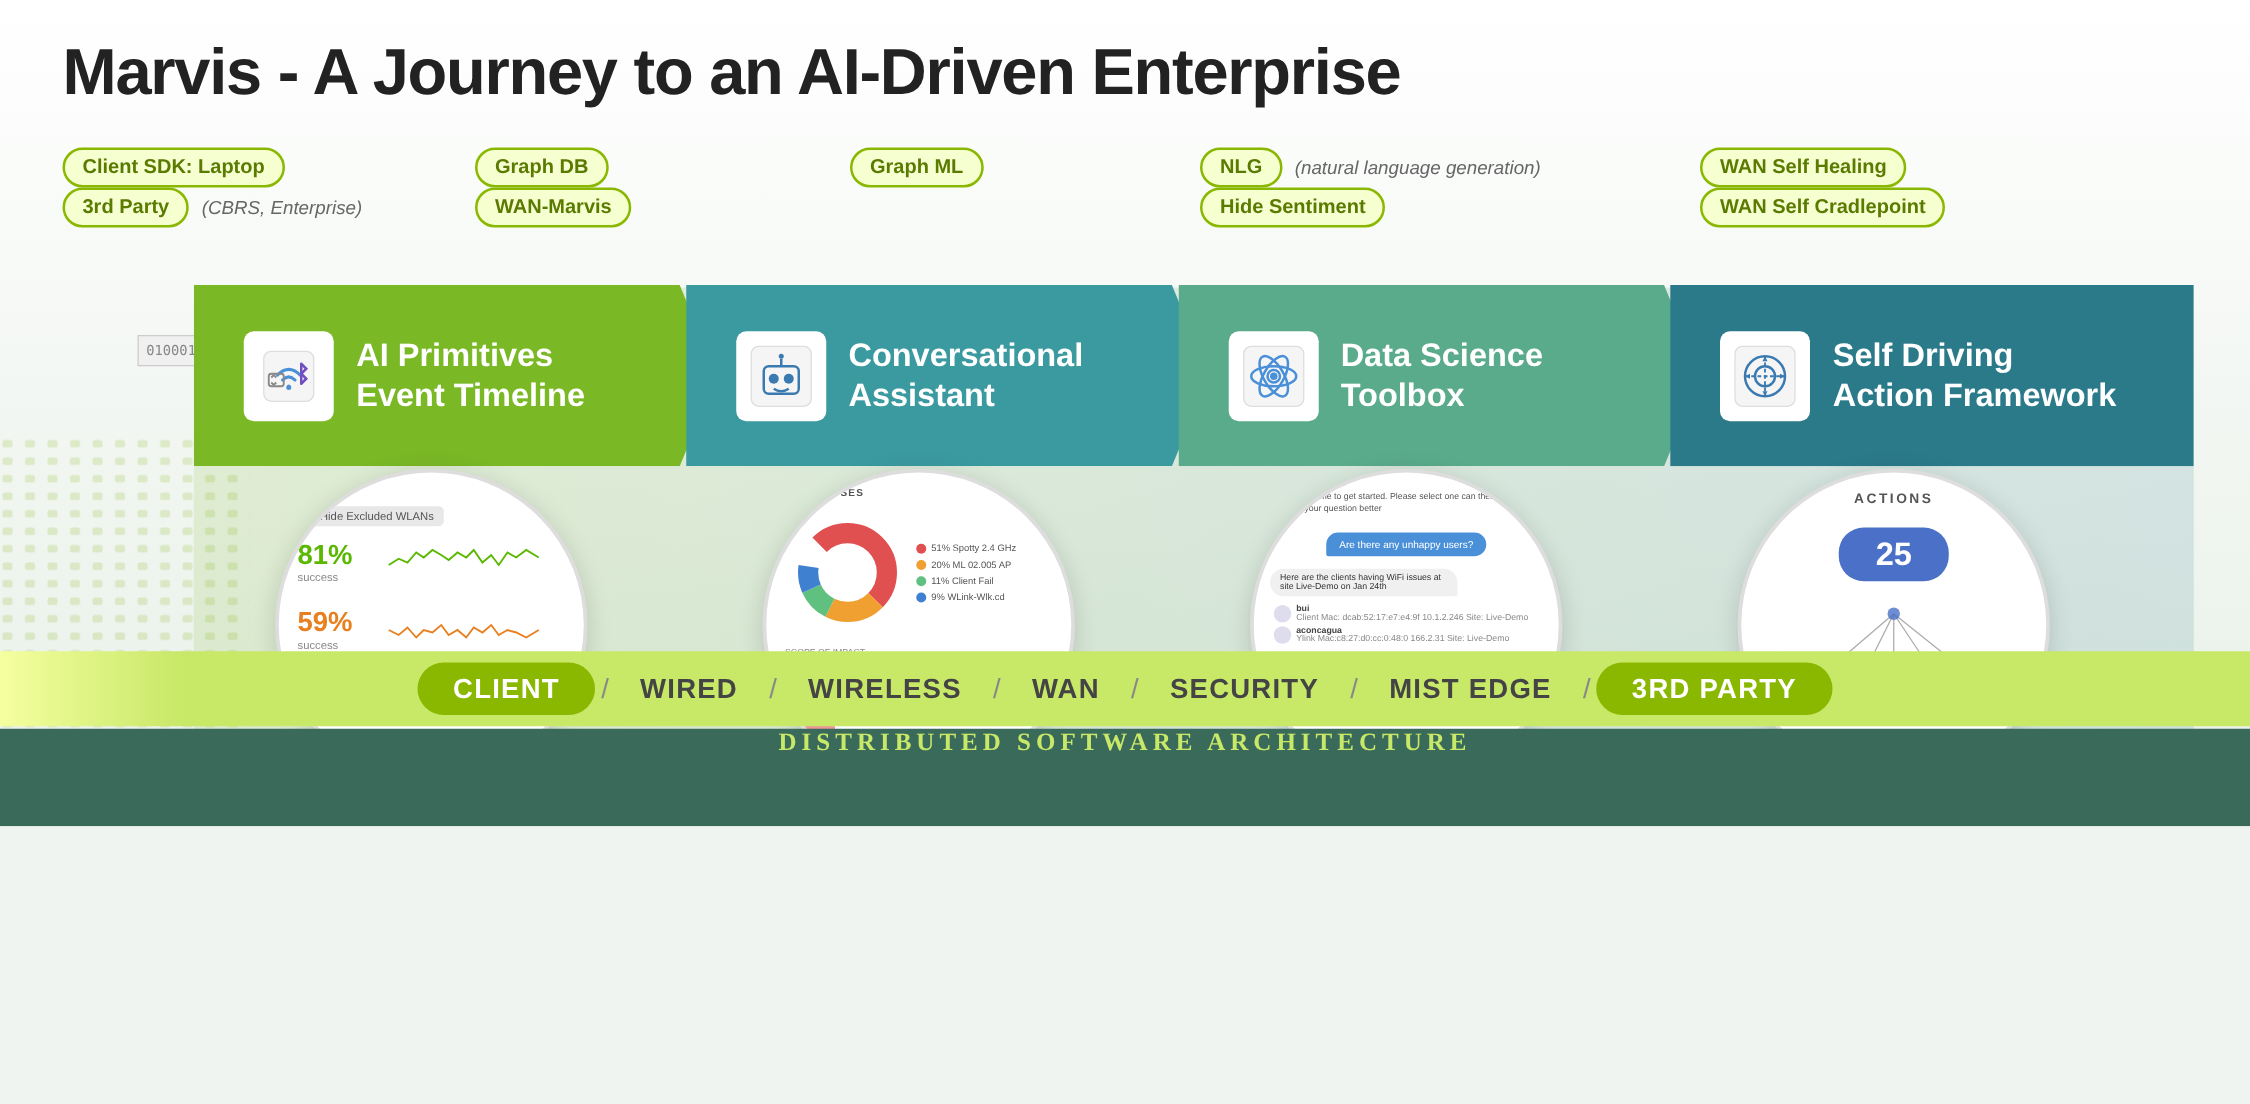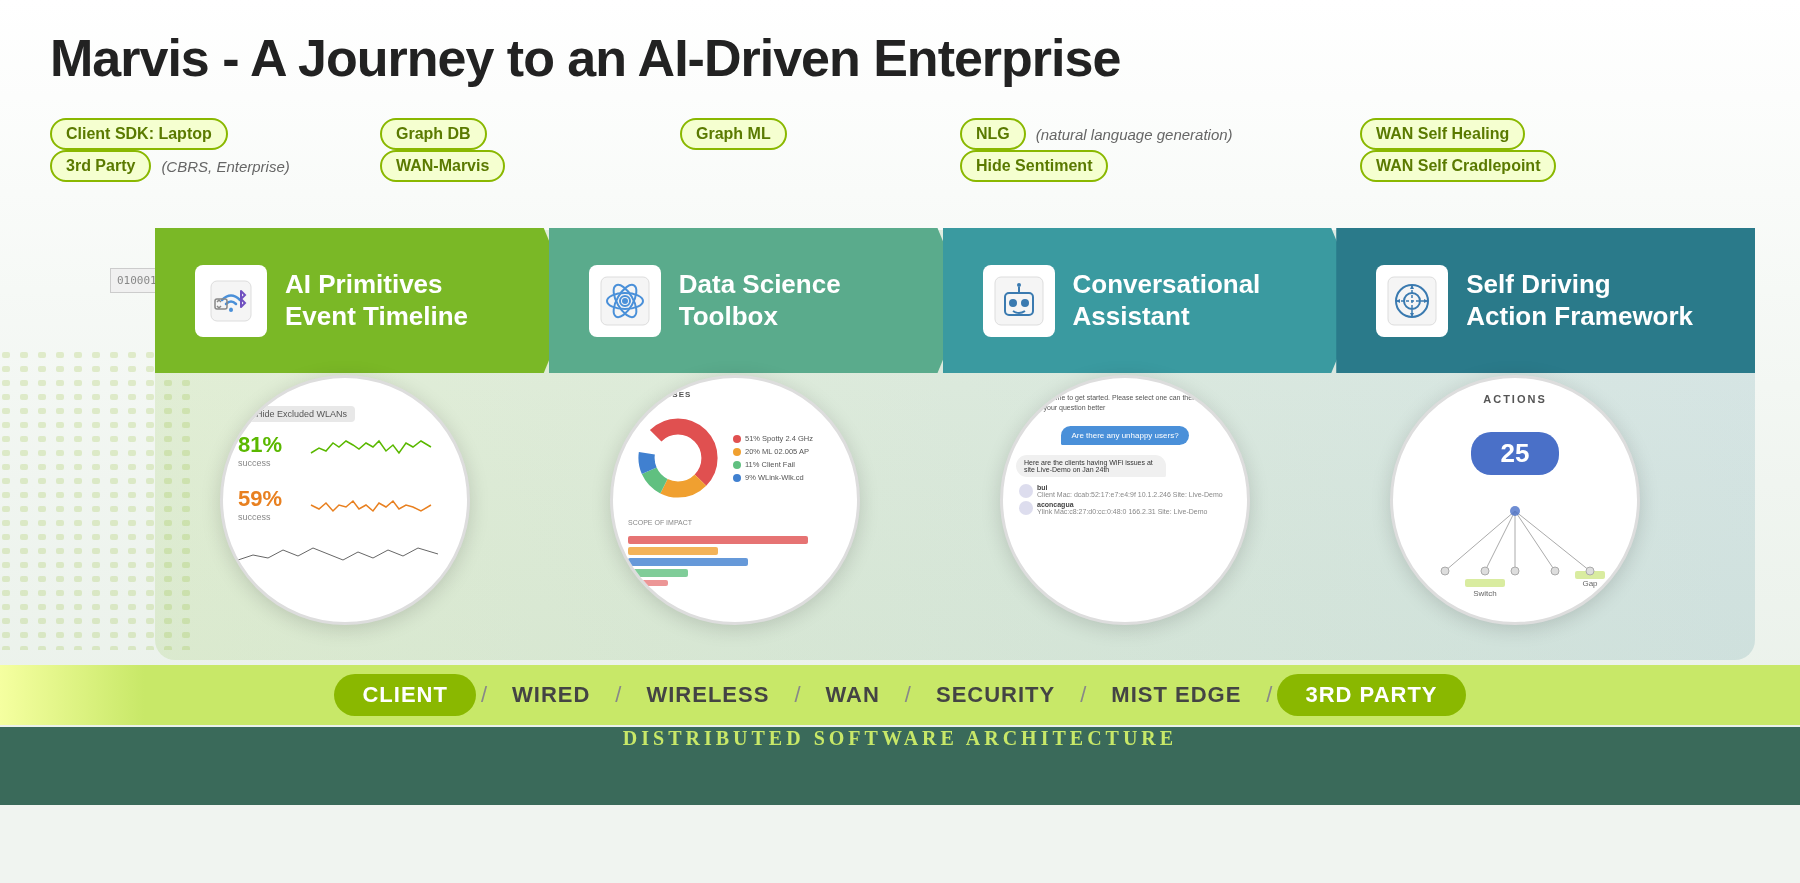--- a/index.html
+++ b/index.html
@@ -7,21 +7,21 @@
       font-family: 'Arial', sans-serif;
       background: #f0f4f0;
       width: 1800px;
       height: 883px;
       overflow: hidden;
       position: relative;
     }
 
     .page-container {
       width: 1800px;
-      height: 805px;
+      height: 661px;
       background: linear-gradient(180deg, #ffffff 0%, #f0f5f0 60%, #e8f0e8 100%);
       position: relative;
       overflow: hidden;
     }
 
     
     .main-title {
       position: absolute;
       top: 28px;
       left: 50px;
@@ -362,21 +362,21 @@
     }
 
     .actions-number {
       background: #4a70c8;
       color: white;
       border-radius: 20px;
       padding: 6px 30px;
       font-size: 26px;
       font-weight: 700;
       display: inline-block;
-      margin: 21px auto;
+      margin: 11px auto;
     }
 
     .actions-center {
       text-align: center;
     }
 
     .teal-gradient {
       position: absolute;
       top: 230px;
       left: 155px;
@@ -472,57 +472,57 @@
           <path d="M34 14 L34 30" stroke="#7050c0" stroke-width="2"></path>
 
           <rect x="8" y="22" width="12" height="10" rx="2" fill="none" stroke="#888" stroke-width="1.5"></rect>
           <path d="M10 25 L12 23 L14 25" stroke="#888" stroke-width="1.5" fill="none"></path>
           <path d="M10 29 L12 31 L14 29" stroke="#888" stroke-width="1.5" fill="none"></path>
         </svg>
       </div>
       <div class="segment-text">
         <span>AI Primitives</span><br>
         <span>Event Timeline</span>
+      </div>
+    </div>
+
+    <div class="banner-segment banner-segment-3">
+      <div class="segment-icon">
+        <svg width="52" height="52" viewBox="0 0 52 52" fill="none">
+          <rect x="2" y="2" width="48" height="48" rx="6" fill="#f5f5f5" stroke="#ddd" stroke-width="1"></rect>
+
+          <rect x="12" y="18" width="28" height="22" rx="4" fill="none" stroke="#3a7ab0" stroke-width="2"></rect>
+          <circle cx="20" cy="28" r="4" fill="#3a7ab0"></circle>
+          <circle cx="32" cy="28" r="4" fill="#3a7ab0"></circle>
+          <path d="M20 36 Q26 40 32 36" stroke="#3a7ab0" stroke-width="2" fill="none"></path>
+
+          <line x1="26" y1="18" x2="26" y2="12" stroke="#3a7ab0" stroke-width="2"></line>
+          <circle cx="26" cy="10" r="2" fill="#3a7ab0"></circle>
+        </svg>
+      </div>
+      <div class="segment-text">
+        <span>Conversational</span><br>
+        <span>Assistant</span>
       </div>
     </div>
 
     <div class="banner-segment banner-segment-2">
       <div class="segment-icon">
         <svg width="52" height="52" viewBox="0 0 52 52" fill="none">
           <rect x="2" y="2" width="48" height="48" rx="6" fill="#f5f5f5" stroke="#ddd" stroke-width="1"></rect>
           <circle cx="26" cy="26" r="5" fill="none" stroke="#4a90d9" stroke-width="2"></circle>
           <ellipse cx="26" cy="26" rx="18" ry="8" fill="none" stroke="#4a90d9" stroke-width="2"></ellipse>
           <ellipse cx="26" cy="26" rx="18" ry="8" fill="none" stroke="#4a90d9" stroke-width="2" transform="rotate(60 26 26)"></ellipse>
           <ellipse cx="26" cy="26" rx="18" ry="8" fill="none" stroke="#4a90d9" stroke-width="2" transform="rotate(120 26 26)"></ellipse>
           <circle cx="26" cy="26" r="3" fill="#4a90d9"></circle>
         </svg>
       </div>
       <div class="segment-text">
         <span>Data Science</span><br>
         <span>Toolbox</span>
-      </div>
-    </div>
-
-    <div class="banner-segment banner-segment-3">
-      <div class="segment-icon">
-        <svg width="52" height="52" viewBox="0 0 52 52" fill="none">
-          <rect x="2" y="2" width="48" height="48" rx="6" fill="#f5f5f5" stroke="#ddd" stroke-width="1"></rect>
-
-          <rect x="12" y="18" width="28" height="22" rx="4" fill="none" stroke="#3a7ab0" stroke-width="2"></rect>
-          <circle cx="20" cy="28" r="4" fill="#3a7ab0"></circle>
-          <circle cx="32" cy="28" r="4" fill="#3a7ab0"></circle>
-          <path d="M20 36 Q26 40 32 36" stroke="#3a7ab0" stroke-width="2" fill="none"></path>
-
-          <line x1="26" y1="18" x2="26" y2="12" stroke="#3a7ab0" stroke-width="2"></line>
-          <circle cx="26" cy="10" r="2" fill="#3a7ab0"></circle>
-        </svg>
-      </div>
-      <div class="segment-text">
-        <span>Conversational</span><br>
-        <span>Assistant</span>
       </div>
     </div>
 
     <div class="banner-segment banner-segment-4">
       <div class="segment-icon">
         <svg width="52" height="52" viewBox="0 0 52 52" fill="none">
           <rect x="2" y="2" width="48" height="48" rx="6" fill="#f5f5f5" stroke="#ddd" stroke-width="1"></rect>
           <circle cx="26" cy="26" r="16" fill="none" stroke="#3a7ab0" stroke-width="2"></circle>
           <circle cx="26" cy="26" r="8" fill="none" stroke="#3a7ab0" stroke-width="2"></circle>
 

